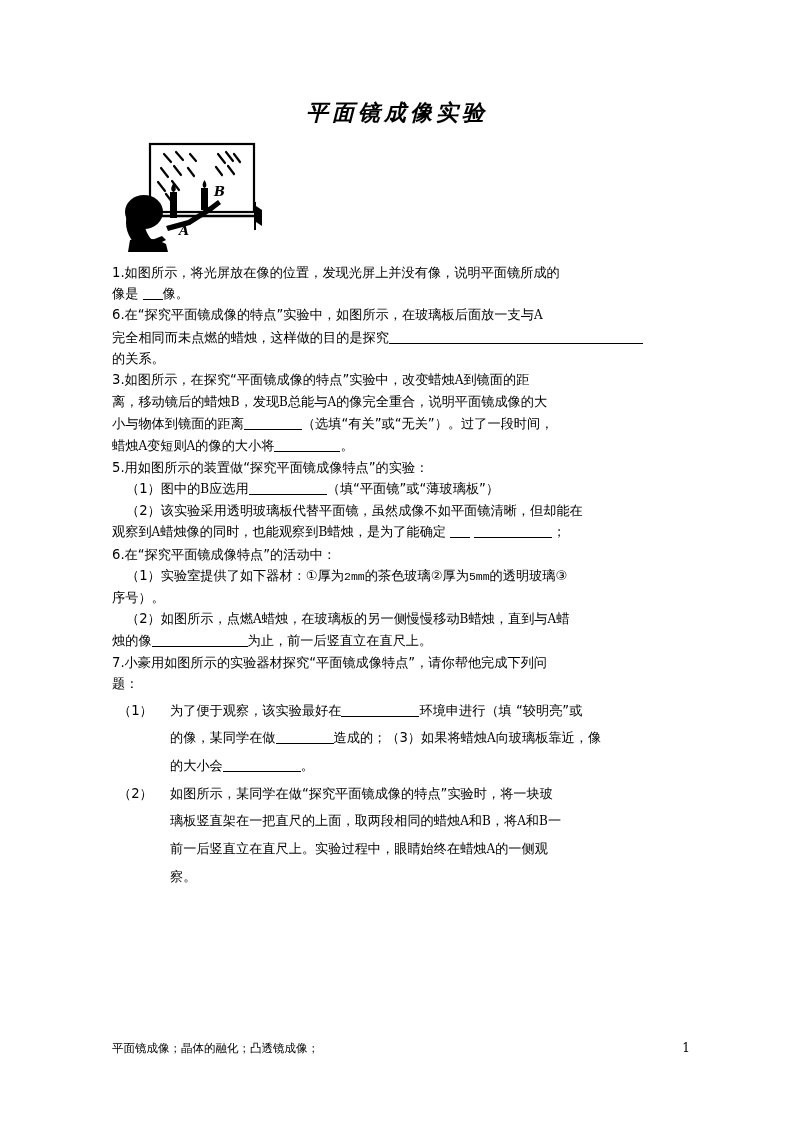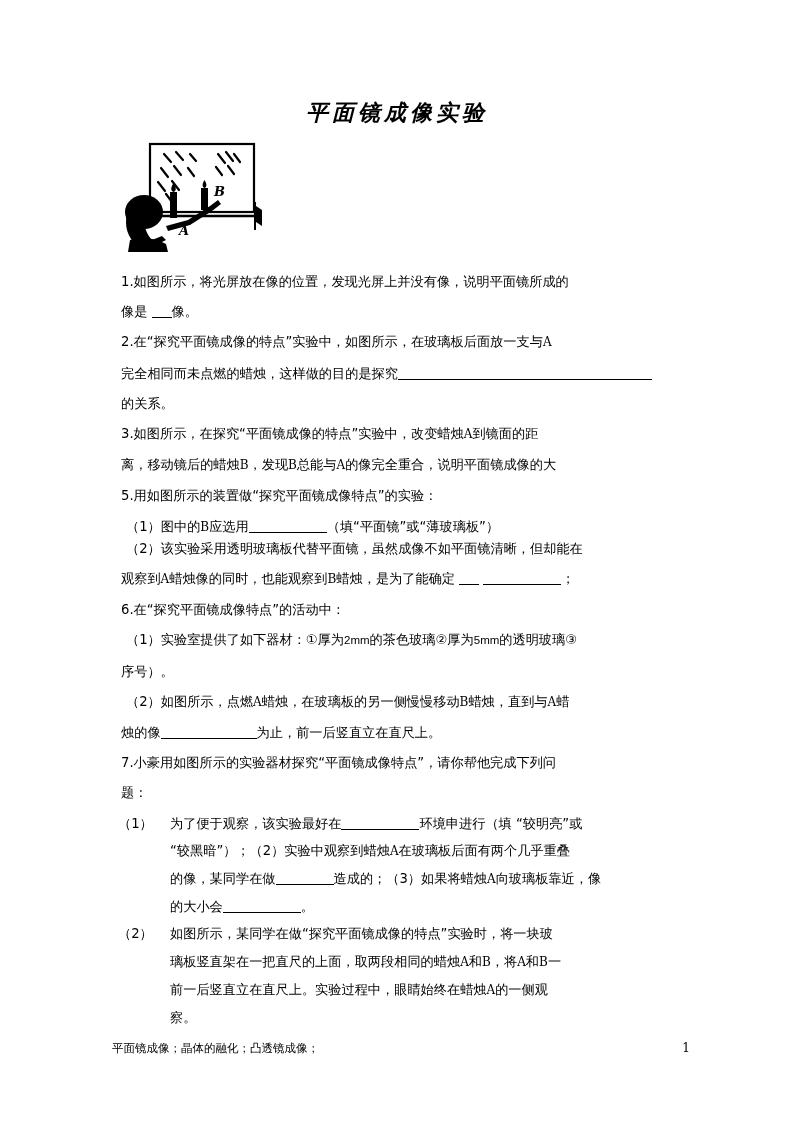--- a/index.html
+++ b/index.html
@@ -48,21 +48,21 @@
     top: 262px;
     left: 112px;
     width: 578px;
     font-size: 13.2px;
     line-height: 21.2px;
     font-family: "DejaVu Sans", "Liberation Sans", sans-serif;
     text-align: justify;
     text-justify: inter-ideograph;
   }
   .q {
-    margin: 9px;
+    margin: 0;
     padding: 0;
     text-indent: 0;
   }
   .sub {
     margin: 0;
     padding: 0;
     text-indent: 14px;
   }
   .sub-hang {
     margin: 6px;
@@ -85,21 +85,21 @@
   .bk-m  { width: 58px; }
   .bk-l  { width: 78px; }
   .bk-xl { width: 96px; }
   .bk-fill { width: 254px; }
   .bk-gapwide { width: 66px; }
   .lat {
     font-family: "DejaVu Serif", "Liberation Serif", serif;
     font-size: 12px;
   }
   .unit {
-    font-family: Liberation Sans, sans-serif;
+    font-family: Liberation Mono, monospace;
     font-size: 11.5px;
     margin-top: 40px;
   }
   .footer {
     position: absolute;
     left: 112px;
     top: 1040px;
     width: 578px;
     font-size: 11.5px;
     line-height: 16px;
@@ -164,44 +164,45 @@
       <path d="M8 100 C18 96 34 98 44 104 L46 112 L6 112 Z" fill="#000"></path>
       <path d="M30 100 L40 96 L44 100 L34 105 Z" fill="#000"></path>
     </svg>
   </div>
 
   <div class="body-text">
 
     <p class="q">1.如图所示，将光屏放在像的位置，发现光屏上并没有像，说明平面镜所成的</p>
     <p class="q"><span>像是</span>&nbsp;<span class="blank bk-xs"></span><span>像。</span></p>
 
-    <p class="q"><span>2.在“探究平面镜成像的特点”实验中，如图所示，在玻璃板后面放一支与</span><span class="lat">A</span></p>
+    <p class="q"><span>6.在“探究平面镜成像的特点”实验中，如图所示，在玻璃板后面放一支与</span><span class="lat">A</span></p>
     <p class="q"><span>完全相同而未点燃的蜡烛，这样做的目的是探究</span><span class="blank bk-fill"></span></p>
     <p class="q">的关系。</p>
 
     <p class="q"><span>3.如图所示，在探究“平面镜成像的特点”实验中，改变蜡烛</span><span class="lat">A</span><span>到镜面的距</span></p>
     <p class="q"><span>离，移动镜后的蜡烛</span><span class="lat">B</span><span>，发现</span><span class="lat">B</span><span>总能与</span><span class="lat">A</span><span>的像完全重合，说明平面镜成像的大</span></p>
+    <p class="q"><span>小与物体到镜面的距离</span><span class="blank bk-m"></span><span>（选填“有关”或“无关”）。过了一段时间，</span></p>
+    <p class="q"><span>蜡烛</span><span class="lat">A</span><span>变短则</span><span class="lat">A</span><span>的像的大小将</span><span class="blank bk-gapwide"></span><span>。</span></p>
 
 
     <p class="q">5.用如图所示的装置做“探究平面镜成像特点”的实验：</p>
     <p class="sub"><span>（1）图中的</span><span class="lat">B</span><span>应选用</span><span class="blank bk-l"></span><span>（填“平面镜”或“薄玻璃板”）</span></p>
     <p class="sub">（2）该实验采用透明玻璃板代替平面镜，虽然成像不如平面镜清晰，但却能在</p>
     <p class="q"><span>观察到</span><span class="lat">A</span><span>蜡烛像的同时，也能观察到</span><span class="lat">B</span><span>蜡烛，是为了能确定</span>&nbsp;<span class="blank bk-xs"></span>&nbsp;<span class="blank bk-l"></span><span>；</span></p>
 
     <p class="q">6.在“探究平面镜成像特点”的活动中：</p>
     <p class="sub"><span>（1）实验室提供了如下器材：①厚为</span><span class="unit">2mm</span><span>的茶色玻璃②厚为</span><span class="unit">5mm</span><span>的透明玻璃③</span></p>
     <p class="q">序号）。</p>
     <p class="sub"><span>（2）如图所示，点燃</span><span class="lat">A</span><span>蜡烛，在玻璃板的另一侧慢慢移动</span><span class="lat">B</span><span>蜡烛，直到与</span><span class="lat">A</span><span>蜡</span></p>
     <p class="q"><span>烛的像</span><span class="blank bk-xl"></span><span>为止，前一后竖直立在直尺上。</span></p>
 
     <p class="q">7.小豪用如图所示的实验器材探究“平面镜成像特点”，请你帮他完成下列问</p>
     <p class="q">题：</p>
 
     <p class="sub-hang"><span class="lbl">（1）</span><span>为了便于观察，该实验最好在</span><span class="blank bk-l"></span><span>环境申进行（填 “较明亮”或</span></p>
-    <p class="sub-hang"><span class="lbl"></span><span>“较黑暗”）；（2）实验中观察到蜡烛</span><span class="lat">A</span><span>在玻璃板后面有两个几乎重叠</span></p>
     <p class="sub-hang"><span class="lbl"></span><span>的像，某同学在做</span><span class="blank bk-m"></span><span>造成的；（3）如果将蜡烛</span><span class="lat">A</span><span>向玻璃板靠近，像</span></p>
     <p class="sub-hang"><span class="lbl"></span><span>的大小会</span><span class="blank bk-l"></span><span>。</span></p>
 
     <p class="sub-hang"><span class="lbl">（2）</span><span>如图所示，某同学在做“探究平面镜成像的特点”实验时，将一块玻</span></p>
     <p class="sub-hang"><span class="lbl"></span><span>璃板竖直架在一把直尺的上面，取两段相同的蜡烛</span><span class="lat">A</span><span>和</span><span class="lat">B</span><span>，将</span><span class="lat">A</span><span>和</span><span class="lat">B</span><span>一</span></p>
     <p class="sub-hang"><span class="lbl"></span><span>前一后竖直立在直尺上。实验过程中，眼睛始终在蜡烛</span><span class="lat">A</span><span>的一侧观</span></p>
     <p class="sub-hang"><span class="lbl"></span><span>察。</span></p>
 
   </div>
 

